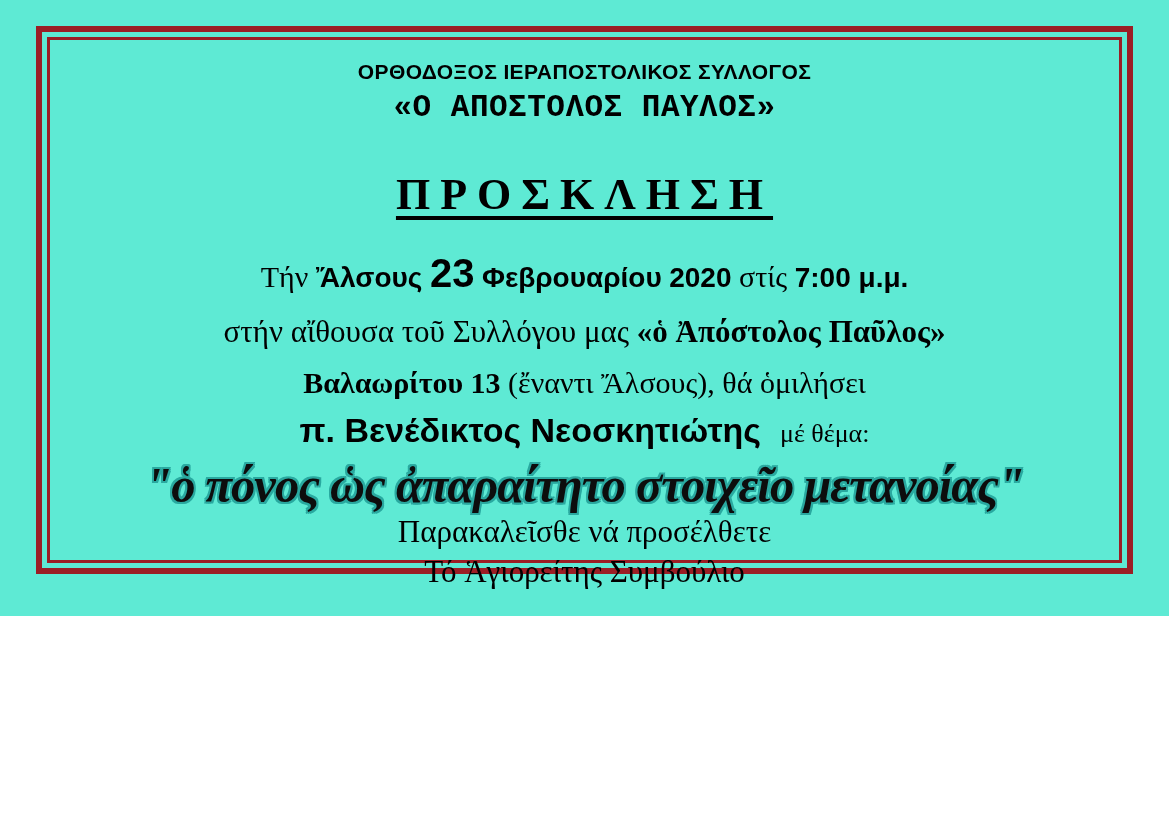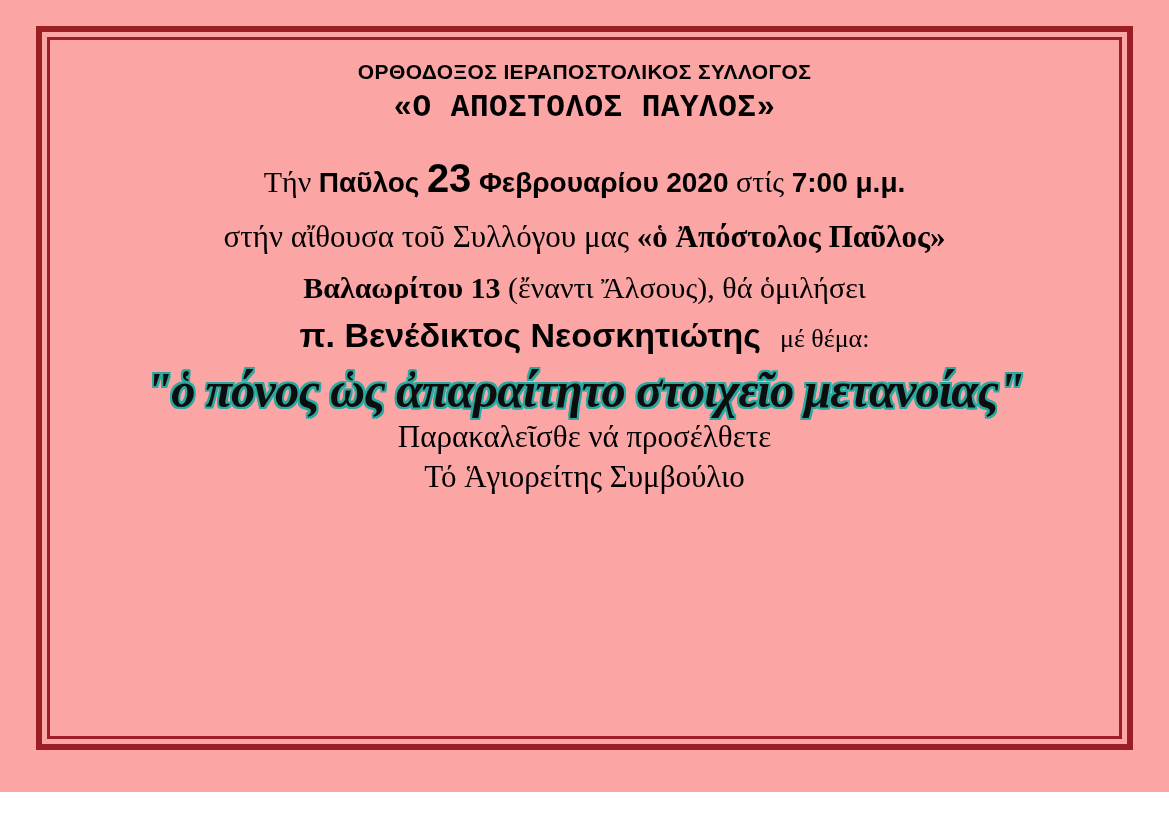--- a/index.html
+++ b/index.html
@@ -11,22 +11,22 @@
     width: 1169px;
     height: 826px;
     font-family: "Liberation Sans", sans-serif;
     color: #000000;
     overflow: hidden;
   }
 
   .poster {
     position: relative;
     width: 1169px;
-    height: 792px;
-    background: #fca5a5;
+    height: 616px;
+    background: #5eead4;
     box-sizing: border-box;
   }
 
   
   .frame-outer {
     position: absolute;
     left: 36px;
     top: 26px;
     right: 36px;
     bottom: 42px;
@@ -181,25 +181,26 @@
   <div class="frame-outer"></div>
   <div class="frame-inner"></div>
 
   <div class="content">
 
     <div class="org-block">
       <div class="org-line1">ΟΡΘΟΔΟΞΟΣ ΙΕΡΑΠΟΣΤΟΛΙΚΟΣ ΣΥΛΛΟΓΟΣ</div>
       <div class="org-line2">«Ο ΑΠΟΣΤΟΛΟΣ ΠΑΥΛΟΣ»</div>
     </div>
 
+    <div class="title">ΠΡΟΣΚΛΗΣΗ</div>
 
     <div class="body-lines">
 
       <div class="line line-date">
-        <span>Τήν </span><span class="sans-b">Παῦλος</span>&nbsp;<span class="big">23</span>&nbsp;<span class="sans-b">Φεβρουαρίου</span>&nbsp;<span class="sans-b">2020</span>&nbsp;<span>στίς</span>&nbsp;<span class="sans-b">7:00 μ.μ.</span>
+        <span>Τήν </span><span class="sans-b">Ἄλσους</span>&nbsp;<span class="big">23</span>&nbsp;<span class="sans-b">Φεβρουαρίου</span>&nbsp;<span class="sans-b">2020</span>&nbsp;<span>στίς</span>&nbsp;<span class="sans-b">7:00 μ.μ.</span>
       </div>
 
       <div class="line line-hall">
         <span>στήν αἴθουσα τοῦ Συλλόγου μας </span><span class="b">«ὁ Ἀπόστολος Παῦλος»</span>
       </div>
 
       <div class="line line-addr">
         <span class="b">Βαλαωρίτου 13</span><span> (ἔναντι Ἄλσους), θά ὁμιλήσει</span>
       </div>
 

